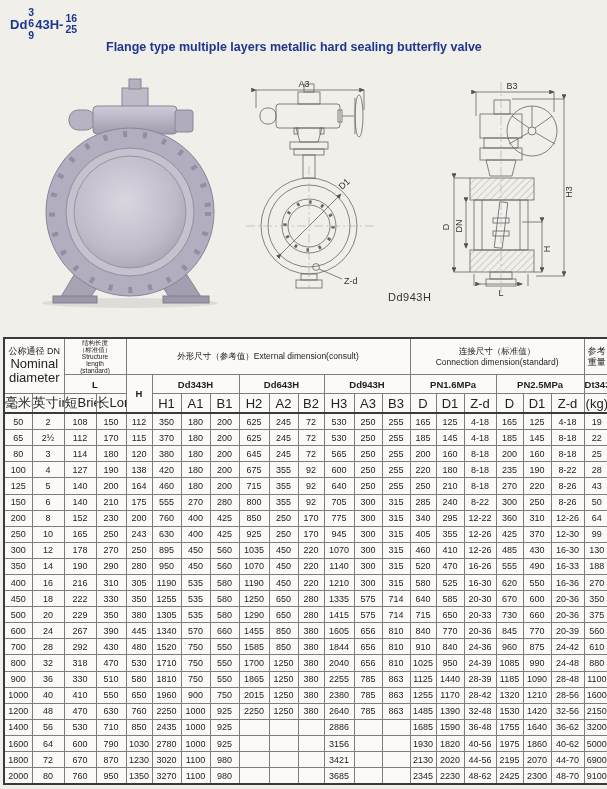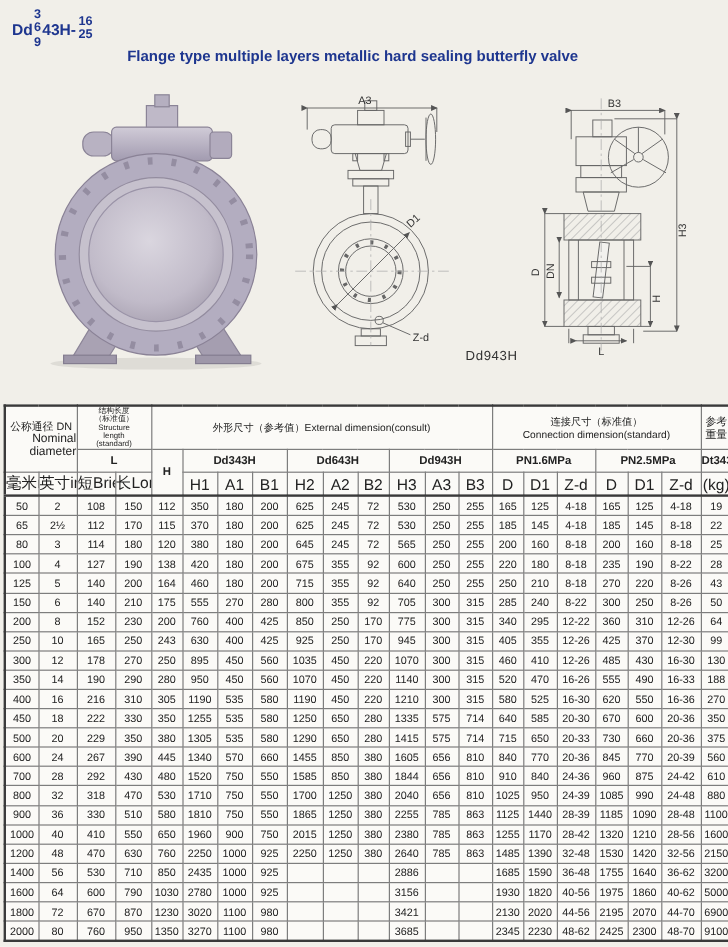--- a/index.html
+++ b/index.html
@@ -22,21 +22,21 @@
   
   .table-wrap{position:absolute;left:3px;top:337px;}
   table{border-collapse:collapse;table-layout:fixed;width:601px;background:#fbfaf7;border:2px solid #3a3a3a;}
   th,td{border:1px solid #7d7d7d;text-align:center;vertical-align:middle;padding:0;font-weight:normal;overflow:hidden;white-space:nowrap;}
   thead{border-bottom:2px solid #3a3a3a;}
   .h1 th{height:34px;}
   .h2 th{height:18px;font-size:9.5px;font-weight:bold;}
   .h3 th{height:15px;font-size:13px;}
   tbody td{height:15.1px;font-size:9px;}
   .cell-cn{font-size:9px;line-height:1.2;}
-  .cell-en{font-size:10px;line-height:1.1;text-align:right;}
+  .cell-en{font-size:13px;line-height:1.1;}
   .cell-tiny{font-size:6.5px;line-height:1.08;}
   .banner{font-size:8.5px;line-height:1.2;}
   .weight-model{font-size:6.5px;font-weight:bold;}
   
   .note{position:absolute;left:10px;top:794px;font-size:7.5px;color:#333;text-align:center;}
 </style>
 </head>
 <body>
 
 <div class="title-block">

